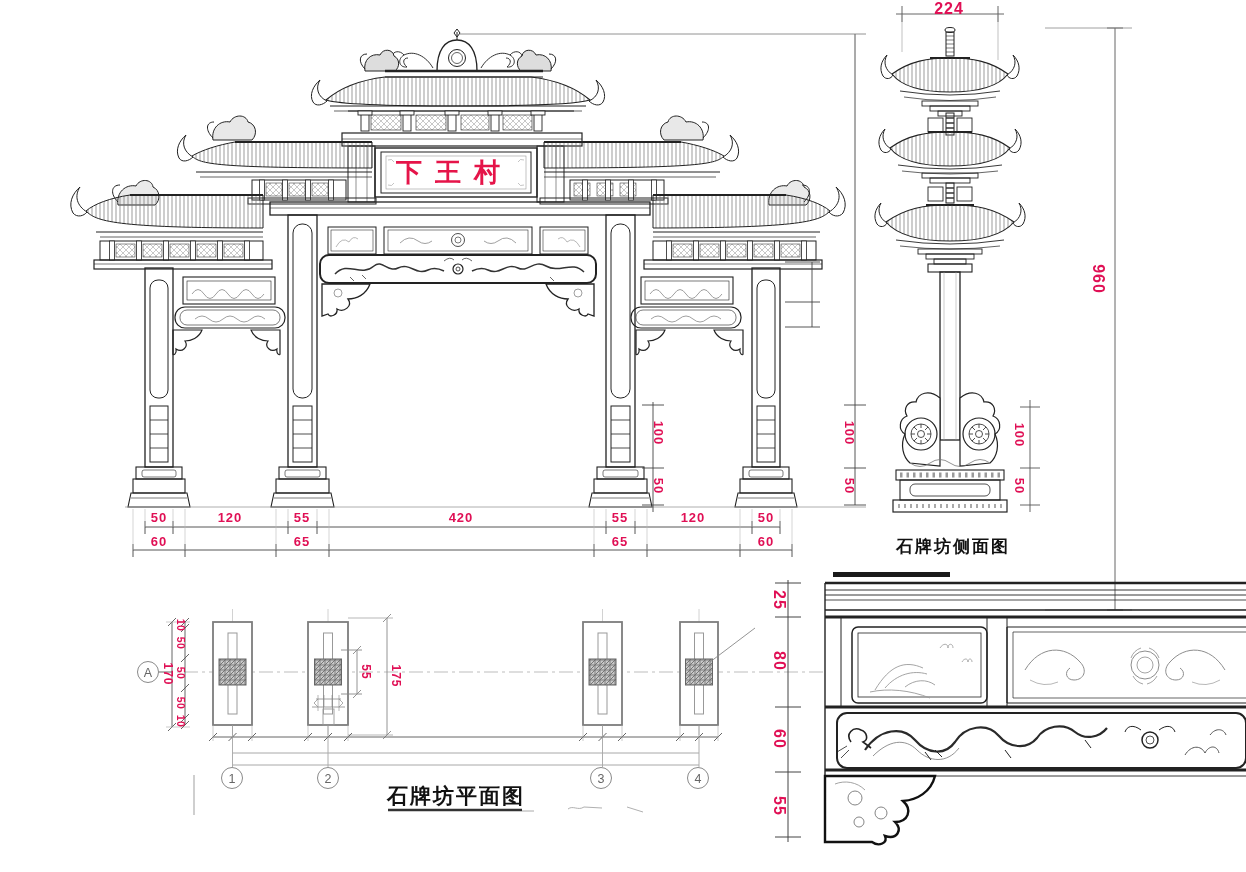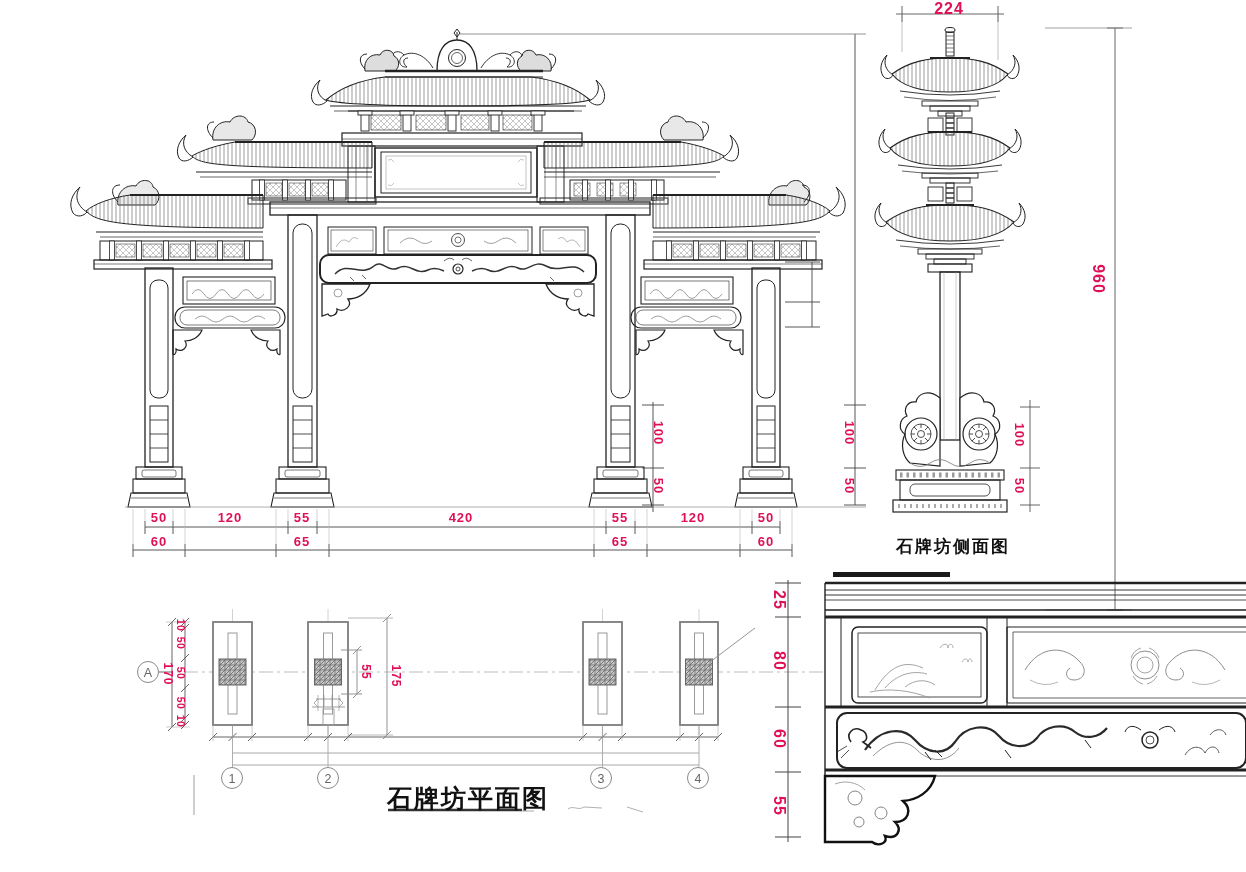--- a/index.html
+++ b/index.html
@@ -512,40 +512,41 @@
   <div class="dim" style="left:137px;top:534px">60</div>
   <div class="dim" style="left:280px;top:534px">65</div>
   <div class="dim" style="left:598px;top:534px">65</div>
   <div class="dim" style="left:744px;top:534px">60</div>
 
   <div class="dim vrot" style="left:636px;top:425px">100</div>
   <div class="dim vrot" style="left:636px;top:478px">50</div>
   <div class="dim vrot" style="left:827px;top:425px">100</div>
   <div class="dim vrot" style="left:827px;top:478px">50</div>
 
+  <div class="plaque-text" style="left:378px;top:151px;width:153px;height:43px">下王村</div>
 
   <div class="dim big" style="left:921px;top:0px;width:56px">224</div>
   <div class="dim big vrot" style="left:1072px;top:270px;width:52px">960</div>
   <div class="dim vrot" style="left:997px;top:427px">100</div>
   <div class="dim vrot" style="left:997px;top:478px">50</div>
   <div class="fig-title" style="left:878px;top:535px;width:150px;font-size:17px">石牌坊侧面图</div>
 
   <div class="bubble" style="left:137px;top:661px">A</div>
   <div class="dim mid vrot" style="left:150px;top:667px">170</div>
   <div class="dim small vrot" style="left:163px;top:619px">10</div>
   <div class="dim small vrot" style="left:163px;top:637px">50</div>
   <div class="dim small vrot" style="left:163px;top:667px">50</div>
   <div class="dim small vrot" style="left:163px;top:697px">50</div>
   <div class="dim small vrot" style="left:163px;top:715px">10</div>
   <div class="dim mid vrot" style="left:348px;top:665px">55</div>
   <div class="dim mid vrot" style="left:378px;top:669px">175</div>
   <div class="bubble" style="left:221px;top:767px">1</div>
   <div class="bubble" style="left:317px;top:767px">2</div>
   <div class="bubble" style="left:590px;top:767px">3</div>
   <div class="bubble" style="left:687px;top:767px">4</div>
-  <div class="fig-title" style="left:382px;top:782px;width:172px;font-size:25px">石牌坊平面图</div>
+  <div class="fig-title" style="left:370px;top:782px;width:172px;font-size:21px">石牌坊平面图</div>
 
   <div class="dim big vrot" style="left:757px;top:591px">25</div>
   <div class="dim big vrot" style="left:757px;top:652px">80</div>
   <div class="dim big vrot" style="left:757px;top:730px">60</div>
   <div class="dim big vrot" style="left:757px;top:797px">55</div>
 
 </div>
 
 </body></html>

